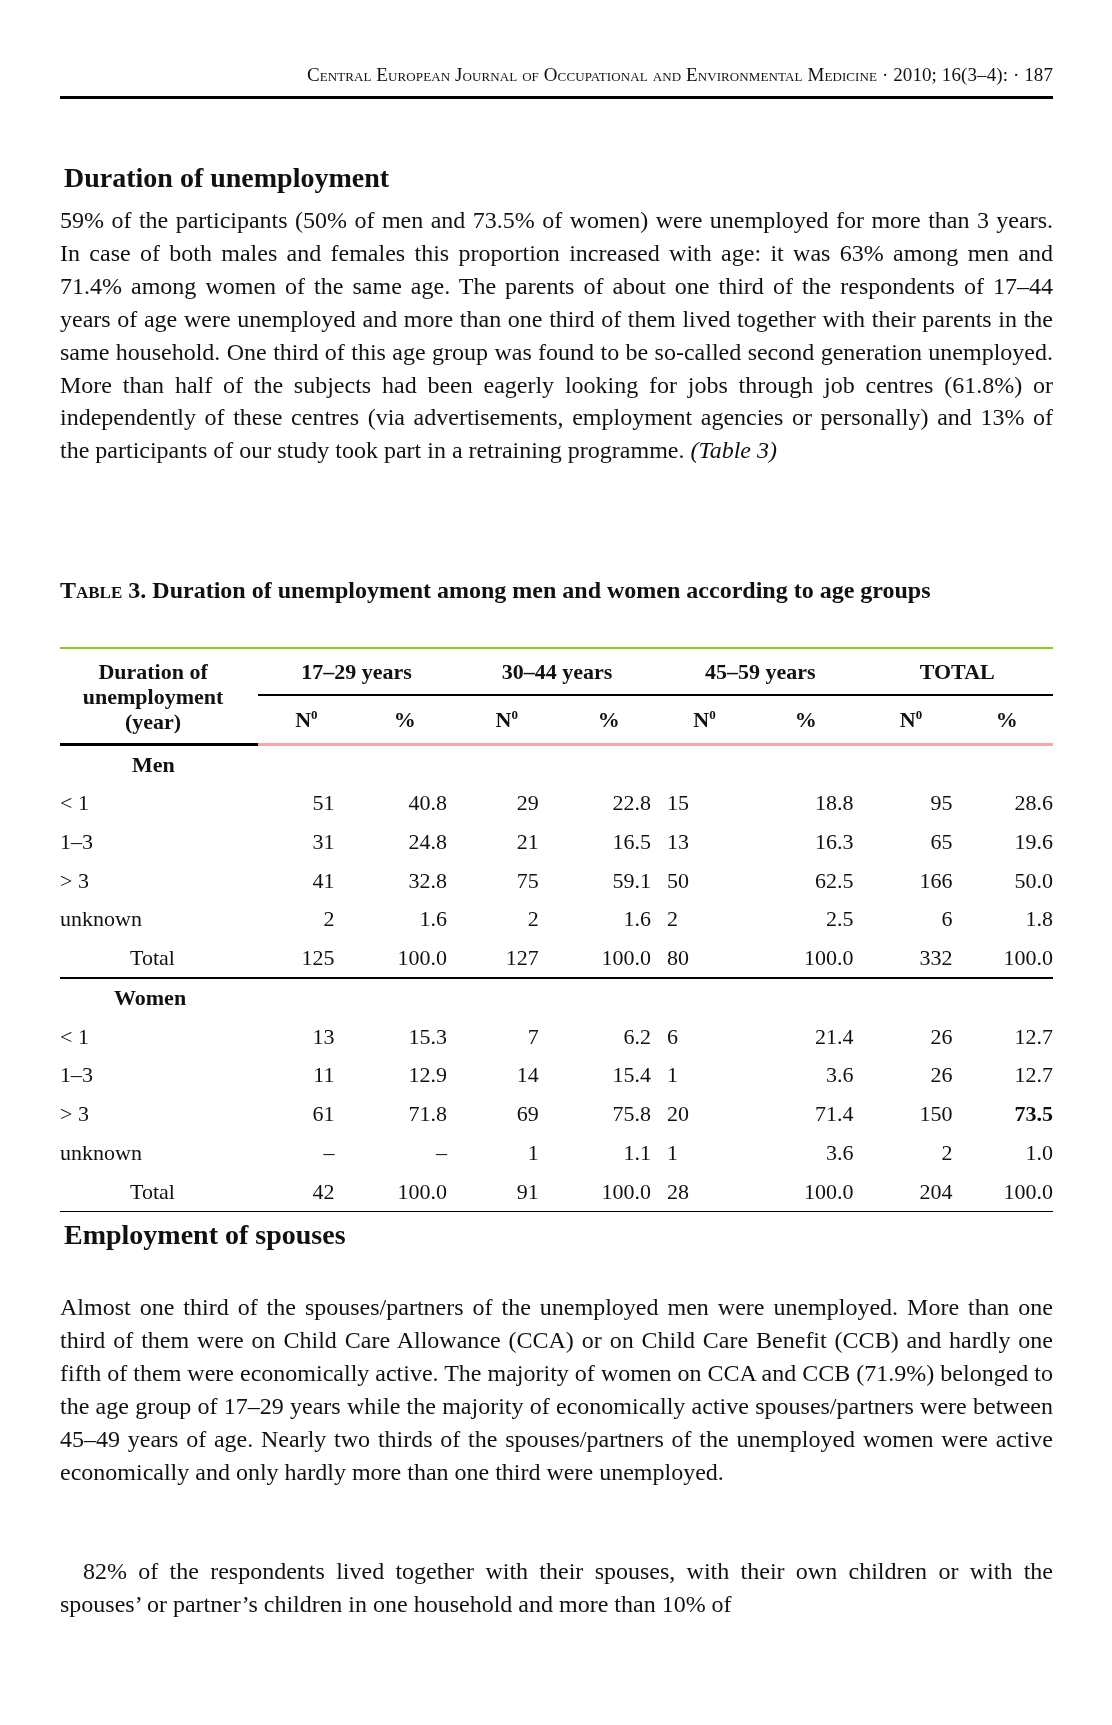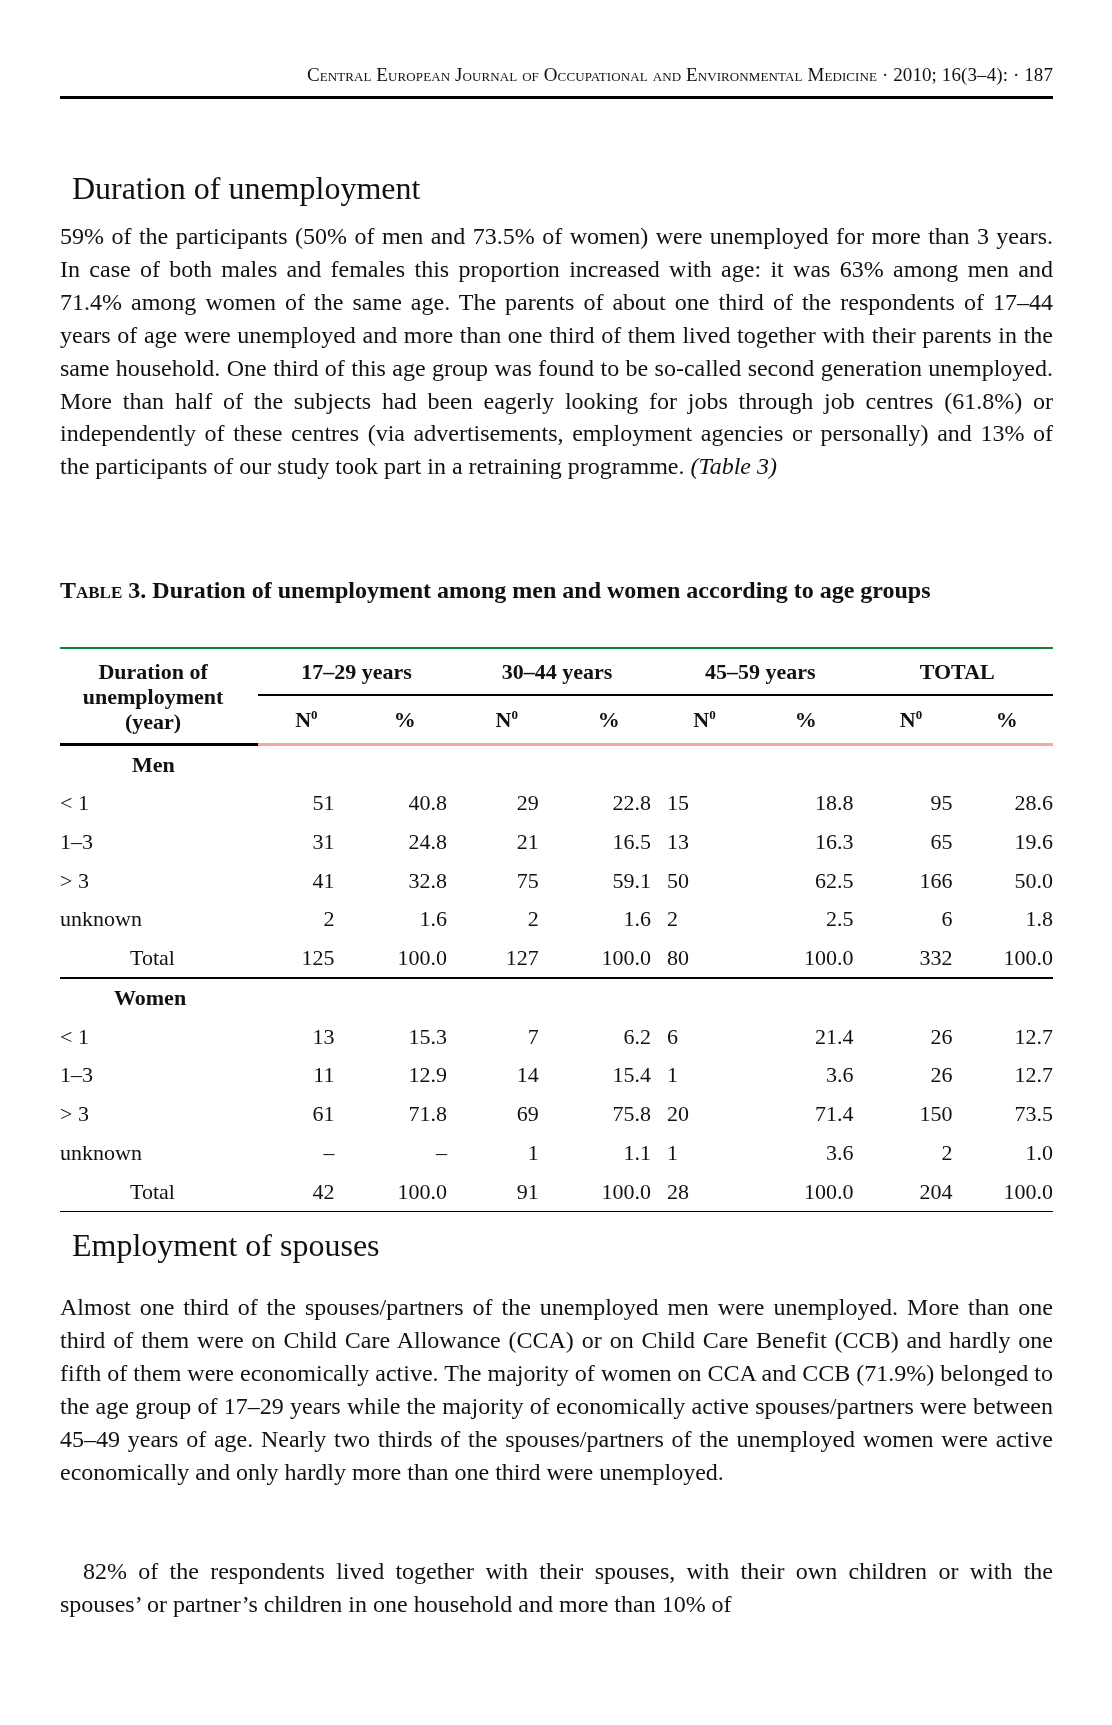--- a/index.html
+++ b/index.html
@@ -9,43 +9,43 @@
     }
     .page { position: absolute; left: 60px; top: 0; width: 993px; }
 
     .running-head {
       position: absolute; top: 64px; left: 0; width: 993px;
       text-align: right; font-size: 19px; letter-spacing: 0.1px;
       font-variant: small-caps;
     }
     .head-rule { position: absolute; top: 96px; left: 0; width: 993px; height: 3px; background: #000; }
 
-    h2 { position: absolute; left: 0; margin: 12px; font-size: 32px; font-weight: normal; }
+    h2 { position: absolute; left: 0; margin: 4px; font-size: 28px; font-weight: bold; }
     #h-duration { top: 158px; }
     #h-spouses { top: 1215px; }
 
     .para {
       position: absolute; left: 0; width: 993px; margin: 0;
       font-size: 24px; line-height: 32.9px; text-align: justify;
       hyphens: manual;
     }
-    #p1 { top: 220px; }
+    #p1 { top: 204px; }
     #p2 { top: 1291px; }
     #p3 { top: 1555px; text-indent: 23px; }
 
     .caption {
       position: absolute; top: 574px; left: 0; width: 993px;
       font-size: 24px; line-height: 33px; font-weight: bold; margin: 0;
     }
     .caption .sc { font-variant: small-caps; font-weight: bold; }
 
     .table-wrap { position: absolute; top: 647px; left: 0; width: 993px; }
     table { border-collapse: collapse; width: 993px; font-size: 22px; }
     th { font-weight: bold; }
-    .hdr-top td, .hdr-top th { border-top: 2px solid #15803d; }
+    .hdr-top td, .hdr-top th { border-top: 2px solid #84cc16; }
     .group-head th { height: 45px; padding: 0; vertical-align: middle; text-align: center; }
     .group-head .g-underline { border-bottom: 2px solid #000; }
     .sub-head th { height: 47px; padding: 0; text-align: center; vertical-align: middle; border-bottom: 3px solid #fca5a5; }
     .sub-head th.n { text-align: center; }
     th.dur {
       width: 190px; line-height: 25px; text-align: center; vertical-align: middle;
       border-bottom: 3px solid #000; font-size: 22px; padding-right: 12px;
     }
     td { height: 38.7px; padding: 0; vertical-align: middle; }
     td.lbl { text-align: left; }
@@ -177,21 +177,21 @@
           </tr>
           <tr>
             <td class="lbl">&gt; 3</td>
             <td class="num" style="padding-right: 20px;">61</td>
             <td class="num" style="padding-right: 8px;">71.8</td>
             <td class="num" style="padding-right: 20px;">69</td>
             <td class="num" style="padding-right: 8px;">75.8</td>
             <td class="num" style="padding-right: 0px; text-align: left; padding-left: 8px;">20</td>
             <td class="num" style="padding-right: 8px;">71.4</td>
             <td class="num" style="padding-right: 8px;">150</td>
-            <td class="num" style="padding-right: 0px;">73.5</td>
+            <td class="num" style="padding-right: 0px; font-weight: bold;">73.5</td>
           </tr>
           <tr>
             <td class="lbl">unknown</td>
             <td class="num" style="padding-right: 20px;">–</td>
             <td class="num" style="padding-right: 8px;">–</td>
             <td class="num" style="padding-right: 20px;">1</td>
             <td class="num" style="padding-right: 8px;">1.1</td>
             <td class="num" style="padding-right: 0px; text-align: left; padding-left: 8px;">1</td>
             <td class="num" style="padding-right: 8px;">3.6</td>
             <td class="num" style="padding-right: 8px;">2</td>

